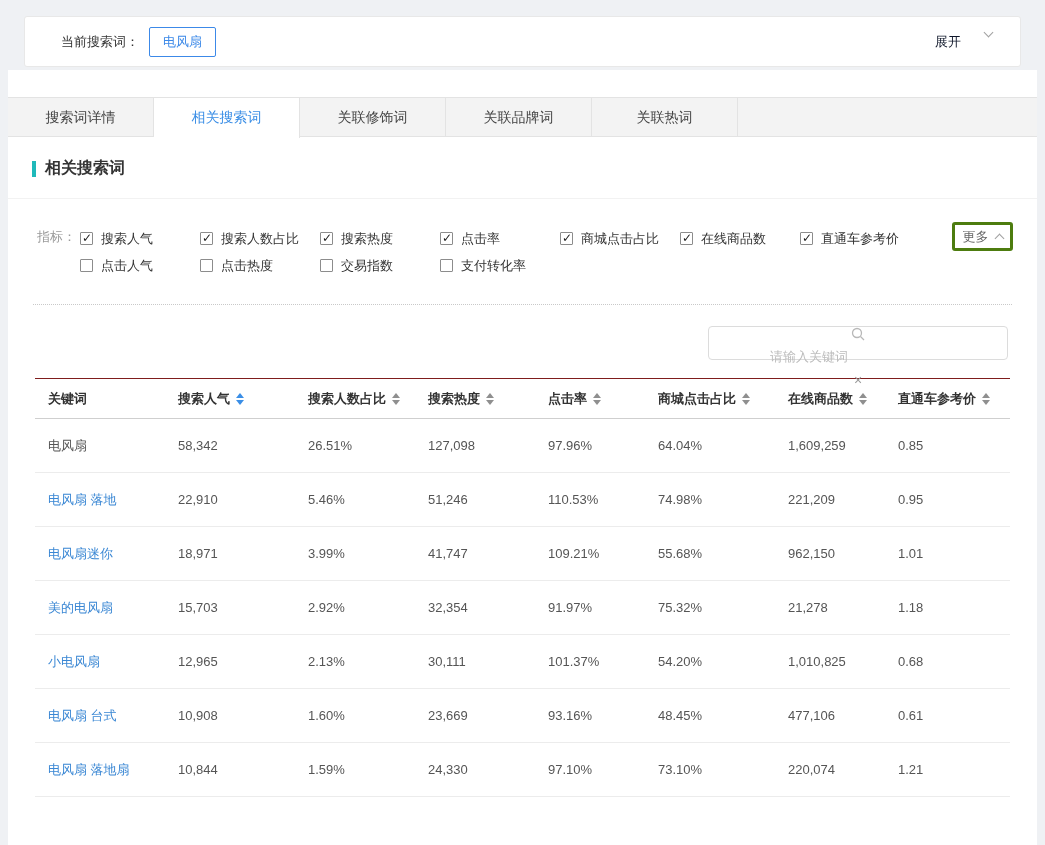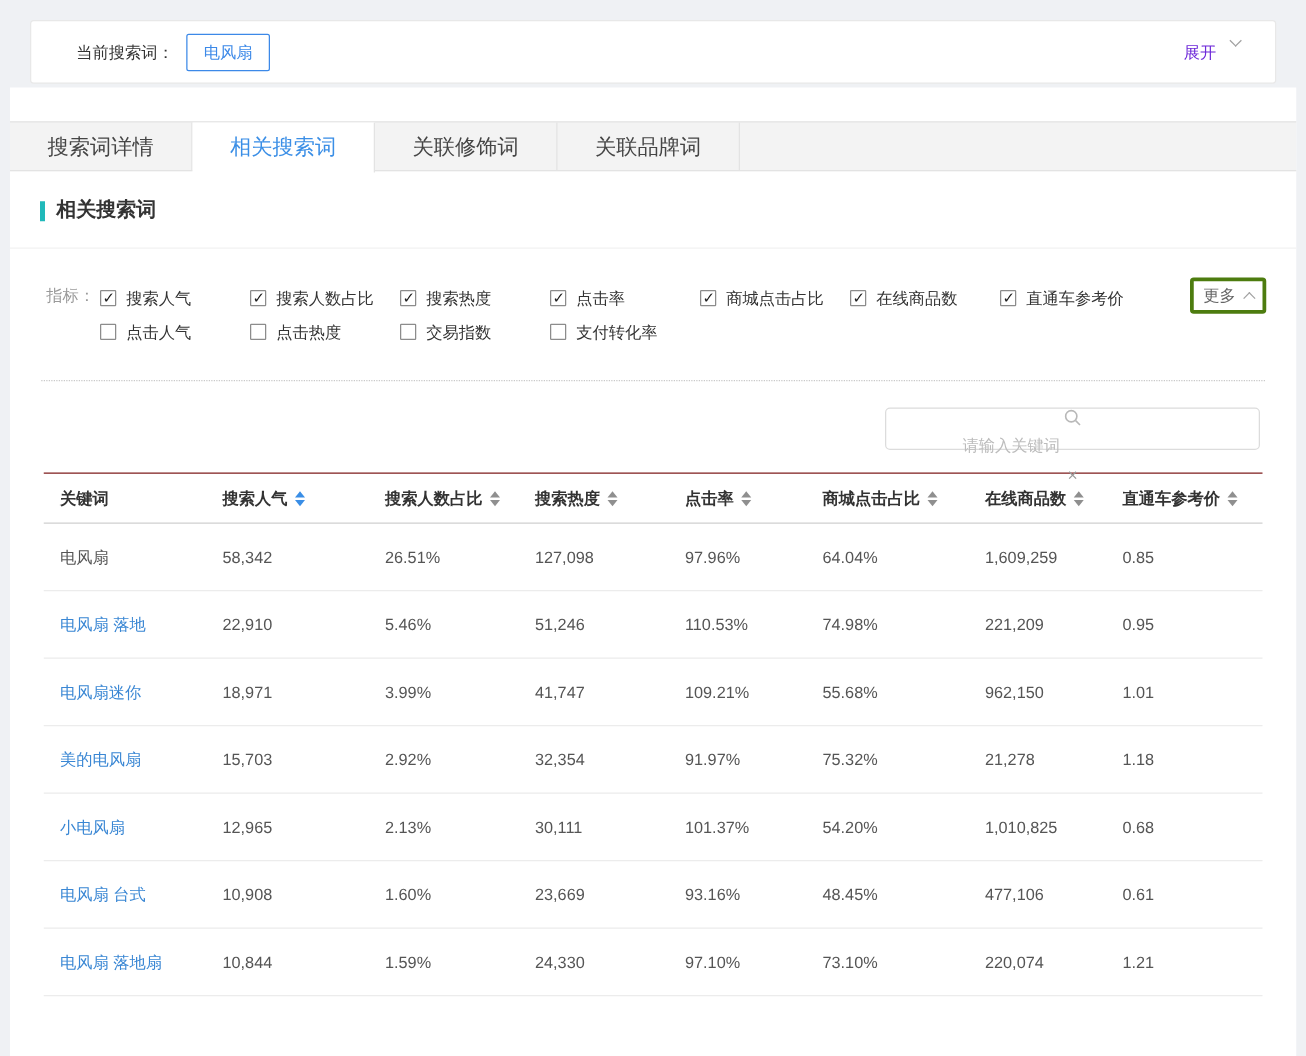--- a/index.html
+++ b/index.html
@@ -16,35 +16,35 @@
     position:absolute; left:24px; top:16px; width:997px; height:51px;
     background:#fff; border:1px solid #e8e8e8; border-radius:3px;
     display:flex; align-items:center; padding:0 28px 0 36px;
   }
   .top-label { color:#333; }
   .term-tag {
     margin-left:10px; border:1px solid #3c89e8; color:#3c89e8;
     background:#fff; padding:5px 13px; border-radius:2px; font-size:13px;
     cursor:pointer;
   }
-  .expand { margin-left:auto; color:#6d28d9; display:flex; gap:12px; cursor:pointer; }
+  .expand { margin-left:auto; color:#0f172a; display:flex; gap:24px; cursor:pointer; }
   .chev { width:7px; height:7px; border-right:1px solid #a0a0a0; border-bottom:1px solid #a0a0a0; display:inline-block; }
   .chev.down { transform:rotate(45deg); margin-top:-4px; }
   .chev.up   { transform:rotate(-135deg); margin-top:4px; }
   
   .main-panel {
     position:absolute; left:8px; top:70px; width:1029px; height:775px;
     background:#fff;
   }
   .tabs {
     margin-top:27px; height:40px; display:flex;
     background:#f3f3f3; border-top:1px solid #e3e3e3; border-bottom:1px solid #e3e3e3;
   }
   .tab {
-    width:146px; text-align:center; line-height:39px; font-size:17px;
+    width:146px; text-align:center; line-height:39px; font-size:14px;
     color:#454545; border-right:1px solid #e3e3e3; cursor:pointer;
   }
   .tab.active { background:#fff; color:#3a8ee6; height:40px; margin-bottom:-1px; }
   .tabs .filler { flex:1; }
   
   .section-title { margin:21px 0 0 24px; display:flex; align-items:center; }
   .title-bar { width:4px; height:16px; background:#20b9ba; margin-right:9px; }
   .title-text { font-size:16px; font-weight:bold; color:#333; }
   .title-divider { border-bottom:1px solid #f2f2f2; margin-top:19px; }
   
@@ -115,20 +115,21 @@
   </span>
 </div>
 
 <div class="main-panel">
 
   <div class="tabs">
     <div class="tab">搜索词详情</div>
     <div class="tab active">相关搜索词</div>
     <div class="tab">关联修饰词</div>
     <div class="tab">关联品牌词</div>
+    <div class="tab">关联热词</div>
     <div class="filler"></div>
   </div>
 
   <div class="section-title">
     <span class="title-bar"></span>
     <span class="title-text">相关搜索词</span>
   </div>
   <div class="title-divider"></div>
 
   <div class="filters">

